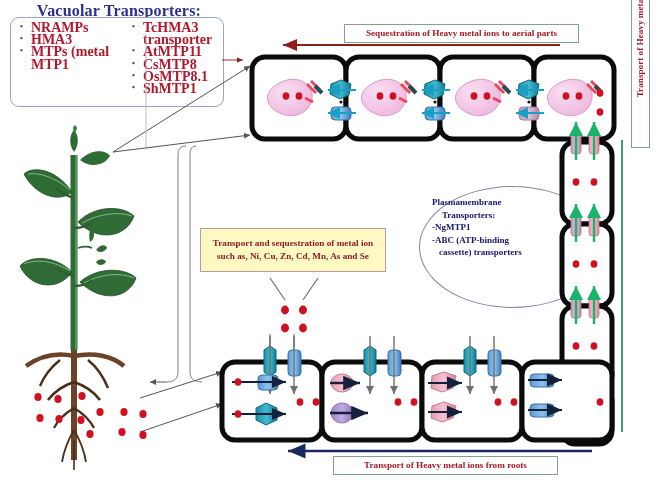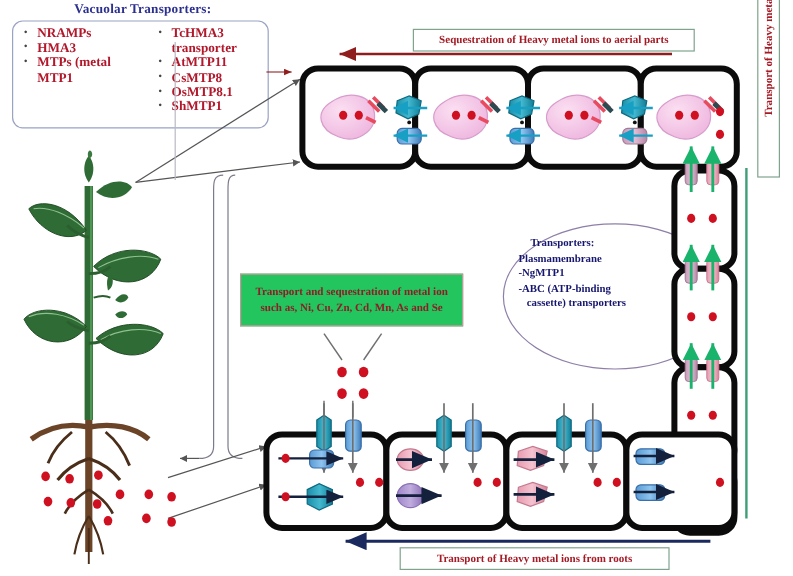--- a/index.html
+++ b/index.html
@@ -2,44 +2,44 @@
 <html><head>
 <meta charset="utf-8">
 <style>
   html,body{margin:0;padding:0;background:#fff;}
   body{width:661px;height:480px;position:relative;overflow:hidden;
        font-family:"Liberation Serif",serif;}
   .abs{position:absolute;}
 
   
   #vac-title{left:14px;top:2px;width:210px;text-align:center;
-    color:#2b2f8f;font-weight:bold;font-size:11px;letter-spacing:.2px;}
+    color:#2b2f8f;font-weight:bold;font-size:16px;letter-spacing:.2px;}
   #vac-box{left:10px;top:17px;width:212px;height:88px;border:1px solid #9aa3c4;
     border-radius:9px;background:#fff;}
-  #vac-box .col{position:absolute;top:4px;font-size:11px;color:#b2182b;
+  #vac-box .col{position:absolute;top:4px;font-size:14px;color:#b2182b;
     font-weight:bold;line-height:12.2px;}
   #vac-box .colA{left:8px;width:106px;}
   #vac-box .colB{left:120px;width:100px;}
   .li{position:relative;padding-left:12px;}
   .li:before{content:"\2022";position:absolute;left:1px;top:-1px;color:#444;font-size:8px;}
   .li.cont{padding-left:12px;}
   .li.cont:before{content:"";}
 
   
   .banner{border:1px solid #7fa38c;background:#fff;color:#a41b25;
     font-weight:bold;font-size:9.2px;text-align:center;}
   #banner-top{left:344px;top:24px;width:233px;height:17px;line-height:17px;}
   #banner-bottom{left:333px;top:456px;width:223px;height:17px;line-height:17px;}
   #banner-side{left:631px;top:148px;width:276px;height:17px;line-height:17px;
     transform:rotate(-90deg);transform-origin:0 0;
     margin-left:0;}
 
   
   #desc-box{left:200px;top:228px;width:186px;height:44px;border:1px solid #c09a9a;
-    background:#22c55e;color:#8f1d26;font-weight:bold;font-size:9.2px;
+    background:#fef9c3;color:#8f1d26;font-weight:bold;font-size:9.2px;
     display:flex;align-items:center;justify-content:center;text-align:center;
     line-height:13px;padding:0 4px;box-sizing:border-box;}
 
   
   #pm-ellipse{left:419px;top:186px;width:185px;height:120px;
     border:1px solid #8f7fa8;border-radius:50%;background:#fff;}
   #pm-text{left:432px;top:196px;width:160px;font-size:9px;color:#16166e;
     font-weight:bold;line-height:12.6px;}
   #pm-text .ital{font-style:italic;}
   svg{display:block;overflow:visible;}
@@ -65,22 +65,22 @@
 </div>
 
 <div class="abs banner" id="banner-top">Sequestration of Heavy metal ions to aerial parts</div>
 <div class="abs banner" id="banner-bottom">Transport of Heavy metal ions from roots</div>
 <div class="abs banner" id="banner-side">Transport of Heavy metal ions to aerial parts</div>
 
 <div class="abs" id="desc-box">Transport and sequestration of metal ion such as, Ni, Cu, Zn, Cd, Mn, As and Se</div>
 
 <div class="abs" id="pm-ellipse"></div>
 <div class="abs" id="pm-text">
+  <div>Plasmamembrane</div>
   <div style="padding-left:10px">Transporters:</div>
-  <div>Plasmamembrane</div>
   <div>-NgMTP1</div>
   <div>-ABC (ATP-binding</div>
   <div style="padding-left:7px">cassette) transporters</div>
 </div>
 
 <svg class="abs" style="left:0;top:0" width="661" height="480">
   <defs>
     <marker id="arrGray" markerWidth="7" markerHeight="7" refX="6" refY="3" orient="auto">
       <path d="M0,0 L6,3 L0,6 z" fill="#555"></path>
     </marker>

